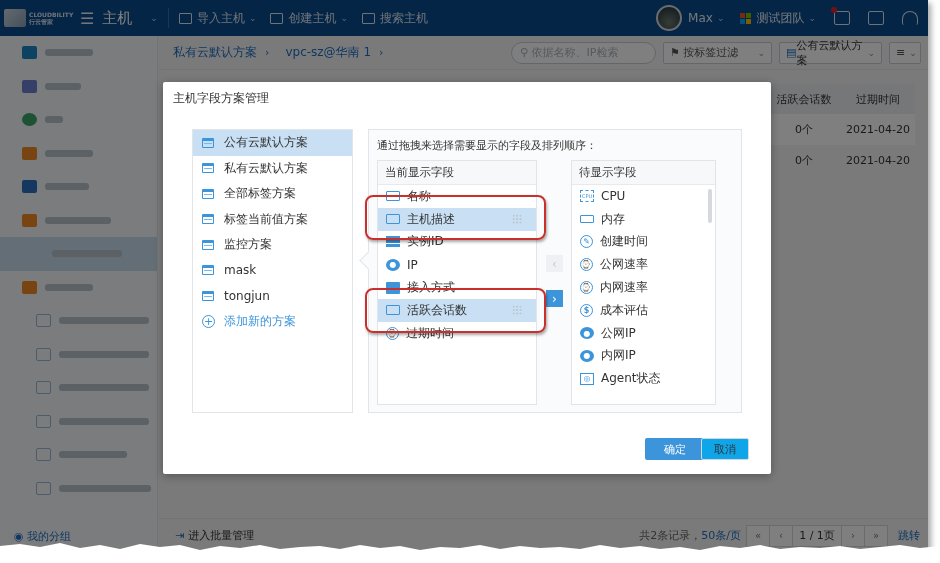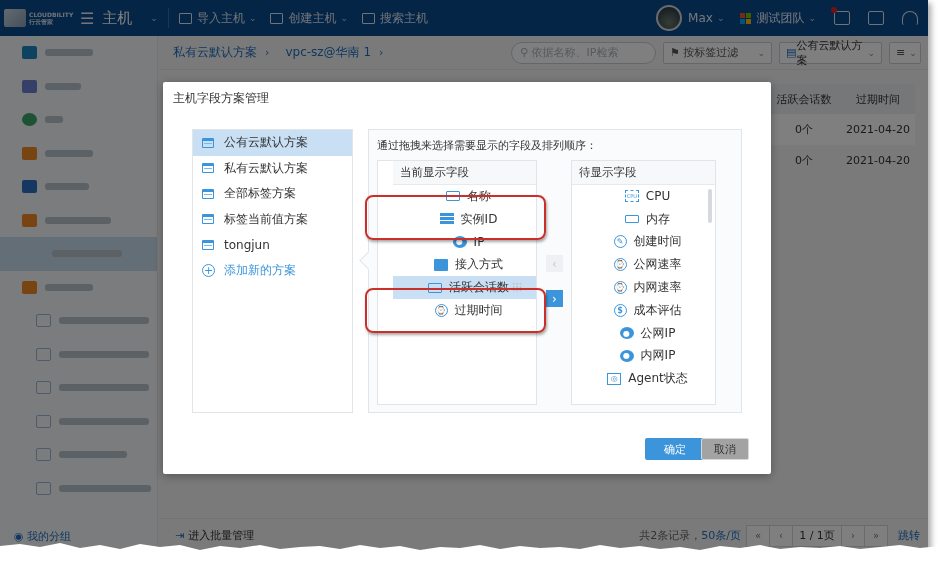--- a/index.html
+++ b/index.html
@@ -77,24 +77,24 @@
   .scheme-ico { width: 12px; height: 10px; border: 1.5px solid #3c95db; border-top-width: 3px; margin-right: 10px; border-radius: 1px; position: relative; }
   .scheme-ico::after { content: ""; position: absolute; left: 1px; right: 1px; top: 2px; height: 1px; background: #7db9e8; }
   .scheme-add { color: #3c95db; }
   .scheme-add .plus { width: 13px; height: 13px; border: 1px solid #3c95db; border-radius: 50%; display: inline-flex; align-items: center; justify-content: center; font-size: 11px; margin-right: 9px; line-height: 1; }
 
   .fields-panel { position: absolute; left: 205px; top: 47px; width: 374px; height: 284px; border: 1px solid #e1e5ea; background: #fafbfc; }
   .fields-panel::before { content: ""; position: absolute; left: -7px; top: 124px; width: 12px; height: 12px; background: #fafbfc; border-left: 1px solid #e1e5ea; border-bottom: 1px solid #e1e5ea; transform: rotate(45deg); }
   .fields-hint { position: absolute; left: 8px; top: 8px; font-size: 11px; color: #333; }
 
   .col { position: absolute; top: 30px; width: 160px; height: 245px; background: #fff; border: 1px solid #e1e5ea; overflow: hidden; }
-  .col.cur { left: 8px; width: 160px; padding-left: 15px; }
+  .col.cur { left: 8px; width: 160px; }
   .col.pend { left: 202px; width: 145px; }
   .col-head { height: 24px; display: flex; align-items: center; padding-left: 7px; font-size: 11.5px; color: #333; background: #f7f8fa; border-bottom: 1px solid #e6e9ed; }
-  .field { height: 22.8px; display: flex; align-items: center; padding-left: 8px; font-size: 12px; color: #333; position: relative; justify-content: center; }
+  .field { height: 22.8px; display: flex; align-items: center; padding-left: 8px; font-size: 12px; color: #333; position: relative; }
   .field.hl { background: #c9e0f4; }
   .field .fico { width: 14px; height: 12px; margin-right: 7px; flex-shrink: 0; display: inline-flex; align-items: center; justify-content: center; font-size: 10px; }
   .fico.monitor { border: 1.5px solid #3c95db; border-radius: 1px; height: 10px; position: relative; }
   .fico.server { background: repeating-linear-gradient(#3c95db 0 3px, #fff 3px 4px); }
   .fico.globe { border-radius: 50%; background: #3c95db; color: #fff; font-size: 8px; }
   .fico.login { background: #3c95db; border-radius: 1px; }
   .fico.clock { border: 1.5px solid #3c95db; border-radius: 50%; height: 13px; width: 13px; color: #3c95db; font-size: 8px; }
   .fico.cpu { border: 1.5px dashed #3c95db; font-size: 5px; color: #3c95db; }
   .fico.mem { border: 1.5px solid #3c95db; height: 8px; border-radius: 1px; }
   .fico.edit { border: 1.5px solid #3c95db; border-radius: 50%; height: 13px; width: 13px; color: #3c95db; font-size: 8px; }
@@ -107,21 +107,21 @@
   .scrollbar { position: absolute; right: 3px; top: 28px; width: 4px; height: 34px; background: #d5d9de; border-radius: 2px; }
 
   .move-left { position: absolute; left: 177px; top: 125px; width: 17px; height: 17px; background: #eef0f3; color: #c5cbd2; font-size: 12px; display: flex; align-items: center; justify-content: center; }
   .move-right { position: absolute; left: 177px; top: 160px; width: 17px; height: 17px; background: #3c95db; color: #fff; font-size: 12px; display: flex; align-items: center; justify-content: center; }
 
   .callout { position: absolute; border: 2px solid #c9302c; border-radius: 8px; box-shadow: 1px 2px 3px rgba(0,0,0,0.35); pointer-events: none; }
   .callout.c1 { left: 202px; top: 113px; width: 181px; height: 45px; }
   .callout.c2 { left: 202px; top: 206px; width: 181px; height: 45px; }
 
   .btn-ok { position: absolute; left: 482px; top: 356px; width: 60px; height: 22px; background: #3c95db; color: #fff; border: none; font-size: 11px; display: flex; align-items: center; justify-content: center; border-radius: 2px; }
-  .btn-cancel { position: absolute; left: 538px; top: 356px; width: 48px; height: 22px; background: #a3a3a3; color: #333; border: 1px solid #d3d8de; font-size: 11px; display: flex; align-items: center; justify-content: center; border-radius: 2px; }
+  .btn-cancel { position: absolute; left: 538px; top: 356px; width: 48px; height: 22px; background: #0ea5e9; color: #333; border: 1px solid #d3d8de; font-size: 11px; display: flex; align-items: center; justify-content: center; border-radius: 2px; }
 </style>
 </head>
 <body>
 
 <div class="app">
 
   <div class="topbar">
     <div class="logo">
       <div class="logo-mark"></div>
       <div>
@@ -302,36 +302,49 @@
       <div class="scheme-item">
           <span class="scheme-ico"></span>
           <span>全部标签方案</span>
         </div>
       <div class="scheme-item">
           <span class="scheme-ico"></span>
           <span>标签当前值方案</span>
         </div>
       <div class="scheme-item">
           <span class="scheme-ico"></span>
+          <span>监控方案</span>
+        </div>
+      <div class="scheme-item">
+          <span class="scheme-ico"></span>
+          <span>mask</span>
+        </div>
+      <div class="scheme-item">
+          <span class="scheme-ico"></span>
           <span>tongjun</span>
         </div>
       <div class="scheme-item scheme-add">
           <span class="plus">+</span>
           <span>添加新的方案</span>
         </div>
     </div>
 
     <div class="fields-panel">
       <div class="fields-hint">通过拖拽来选择需要显示的字段及排列顺序：</div>
 
       <div class="col cur">
         <div class="col-head">当前显示字段</div>
         <div class="field">
             <span class="fico monitor"></span>
             <span>名称</span>
+          </div>
+        <div class="field hl">
+            <span class="fico monitor"></span>
+            <span>主机描述</span>
+            <span class="drag-handle"></span>
           </div>
         <div class="field">
             <span class="fico server"></span>
             <span>实例ID</span>
           </div>
         <div class="field">
             <span class="fico globe">●</span>
             <span>IP</span>
           </div>
         <div class="field">

